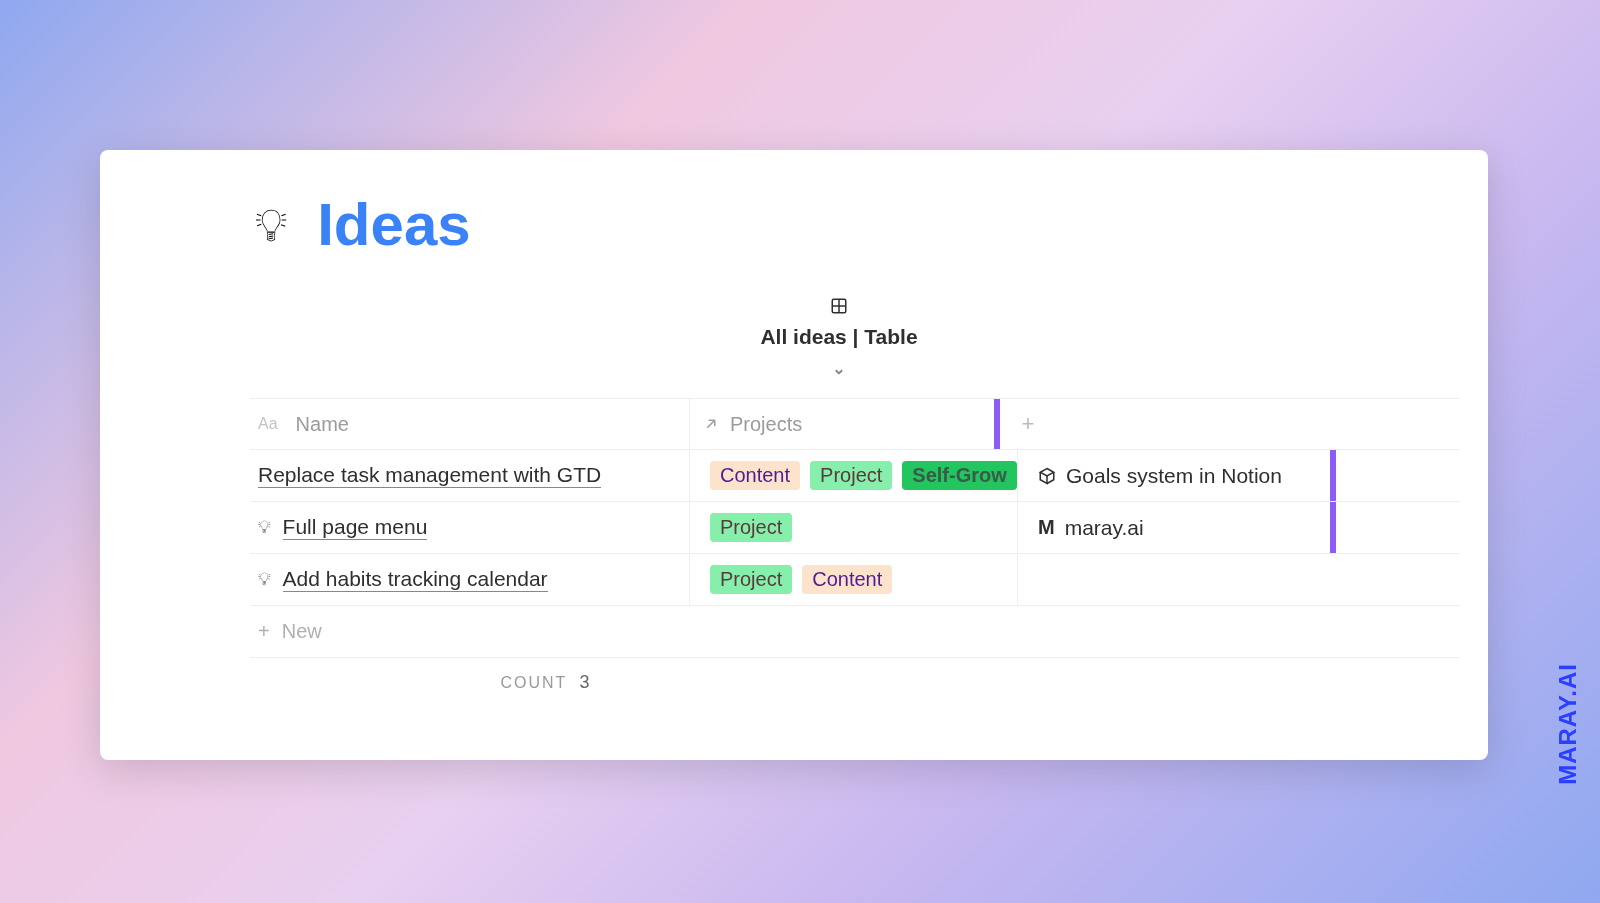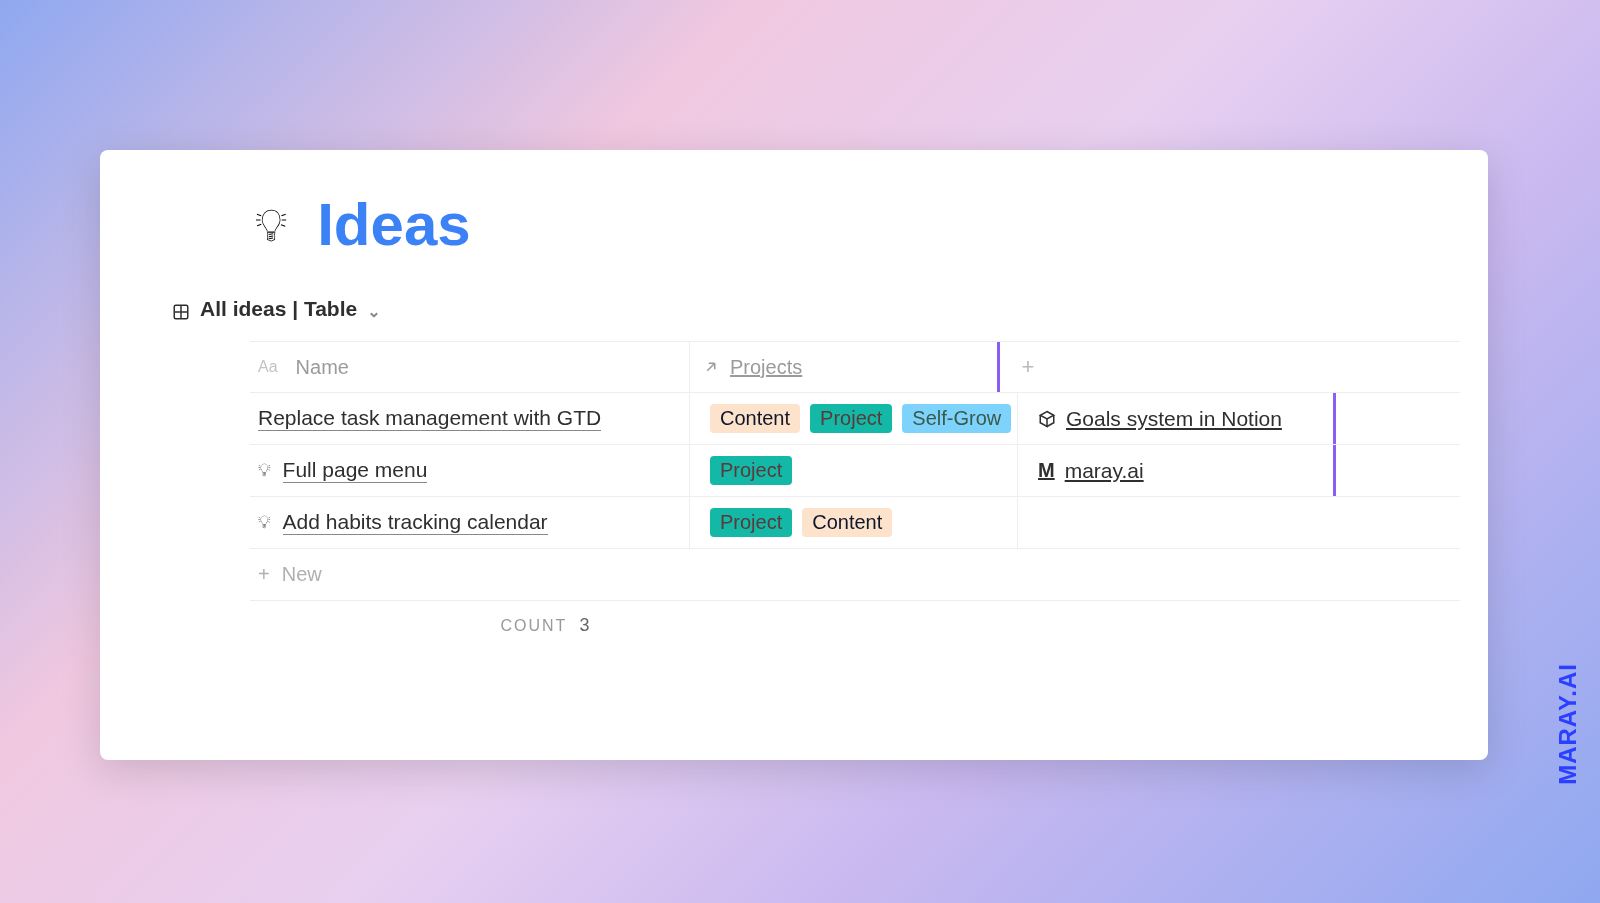--- a/index.html
+++ b/index.html
@@ -34,27 +34,28 @@
   line-height: 1;
   color: #000;
 }
 .header-title {
   font-size: 60px;
   font-weight: 700;
   color: #3b82f6;
 }
 .view-switcher {
   display: flex;
-  align-items: flex-end;
+  align-items: center;
   gap: 10px;
-  padding-left: 72px;
+  padding-left: 90px;
   margin-bottom: 20px;
   font-size: 21px;
   font-weight: 600;
   color: #2f2f2f;
+  flex-direction: column;
 }
 .view-switcher .chev {
   color: #888;
   font-size: 16px;
 }
 .table {
   margin: 0 28px 0 150px;
 }
 .thead, .row {
   display: flex;
@@ -68,33 +69,33 @@
   font-size: 20px;
 }
 .row {
   height: 52px;
   font-size: 21px;
   color: #2f2f2f;
   gap: 8px;
 }
 .col-name { width: 440px; padding-left: 8px; display:flex; align-items:center; gap:12px; border-right:1px solid #eee; height:100%; }
 .col-type { width: 320px; padding-left: 12px; display:flex; align-items:center; gap:10px; border-right:1px solid #eee; height:100%; overflow:hidden; white-space:nowrap;}
-.col-proj { width: 310px; padding-left: 12px; display:flex; align-items:center; gap:10px; border-right:3px solid #8b5cf6; height:100%;text-decoration:underline;}
+.col-proj { width: 310px; padding-left: 12px; display:flex; align-items:center; gap:10px; border-right:6px solid #8b5cf6; height:100%;}
 .col-add  { flex: 0 0 56px; display:flex; align-items:center; justify-content:center; color:#bbb; font-size:22px;}
 .th-ico { font-size: 16px; margin-right: 6px; opacity:0.6; }
 .underline { border-bottom: 1px solid #888; }
 .row-icon { font-size: 18px; }
 .tag {
   padding: 3px 10px;
   border-radius: 4px;
   font-size: 20px;
 }
-.tag-content { background: #fde2cc; color: #0f172a; }
-.tag-project { background: #14b8a6; color: #5a3a3a; }
-.tag-selfgrow { background: #7dd3fc; color: #3a5a4a; }
+.tag-content { background: #fde2cc; color: #4c1d95; }
+.tag-project { background: #86efac; color: #5a3a3a; }
+.tag-selfgrow { background: #22c55e; color: #3a5a4a; font-weight: bold; }
 .proj-m { font-weight: 700; font-size: 20px; }
 .new-row {
   display:flex; align-items:center; gap:12px;
   padding: 14px 0 14px 160px;
   color:#b0b0b0; font-size:20px;
   border-bottom: 1px solid #eee;
   margin: 0 28px 0 0;
 }
 
 .new-row { padding-left: 8px; margin-left:150px; }

